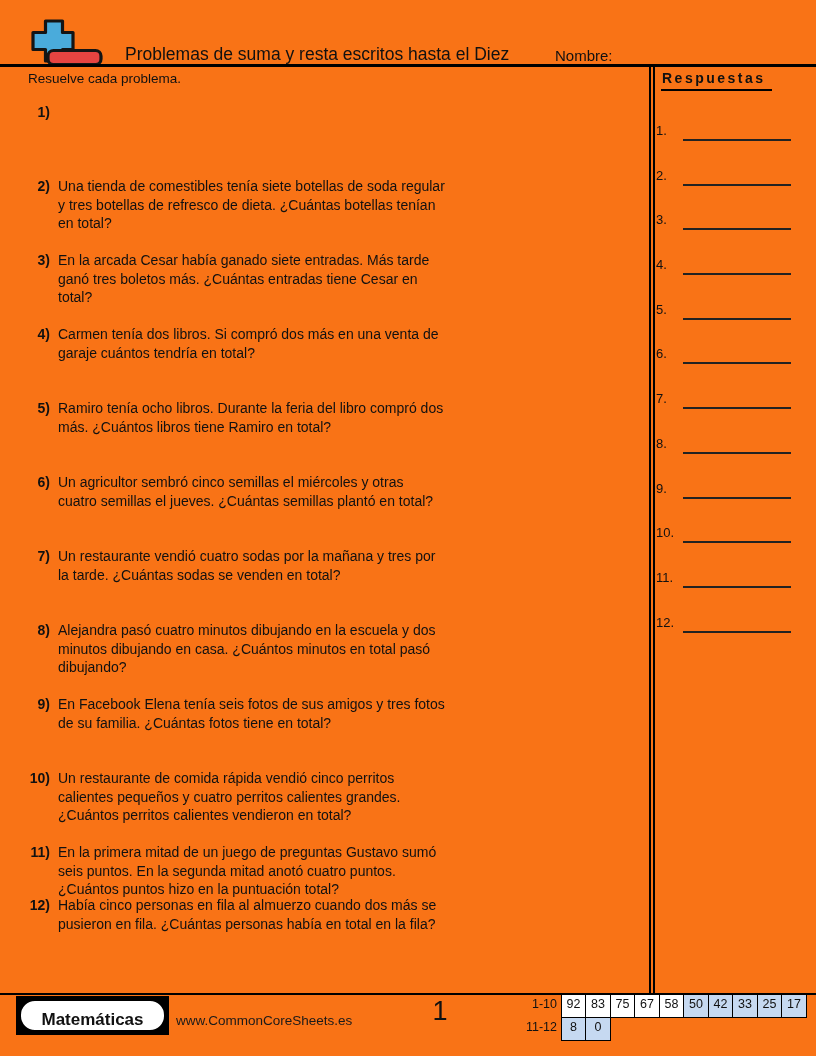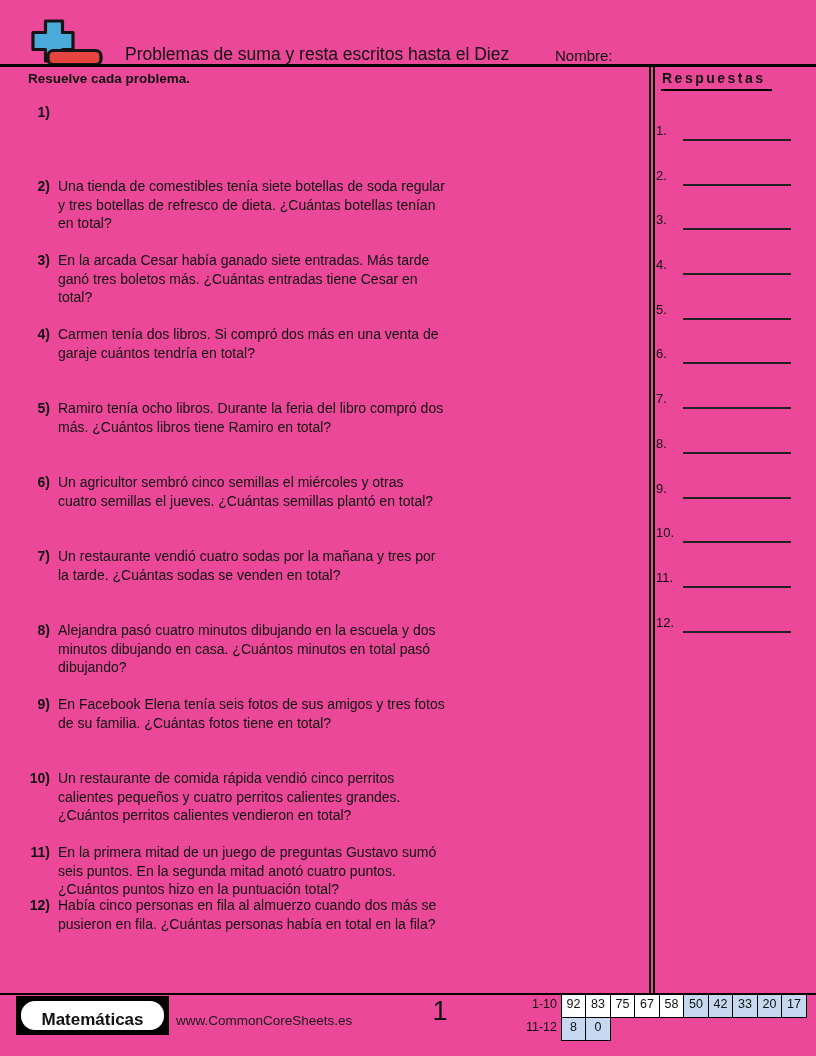--- a/index.html
+++ b/index.html
@@ -1,25 +1,25 @@
 <!DOCTYPE html>
 <html><head>
 <meta charset="utf-8">
 <style>
   html,body{margin:0;padding:0;background:#fff;}
   .page{
-    position:relative; width:816px; height:1056px; background:#ec4899;
+    position:relative; width:816px; height:1056px; background:#f97316;
     font-family:"Liberation Sans", sans-serif; color:#111; overflow:hidden;
   }
   
   .logo{position:absolute; left:31px; top:16px; width:74px; height:52px;}
   .page-title{position:absolute; left:125px; top:44px; font-size:17.5px; white-space:nowrap;}
   .name-label{position:absolute; left:555px; top:47px; font-size:15px;}
   .header-rule{position:absolute; left:0; top:64px; width:816px; height:3px; background:#000;}
-  .instruction{position:absolute; left:28px; top:71px; font-size:13.5px; font-weight:bold;}
+  .instruction{position:absolute; left:28px; top:71px; font-size:13.5px; font-weight:normal;}
   
   .vdivider{position:absolute; left:649px; top:67px; height:926px; width:6px;
     box-sizing:border-box; border-left:2px solid #000; border-right:2px solid #000;}
   .answers-heading{position:absolute; left:661px; top:70px; font-size:14px; font-weight:bold;
     letter-spacing:2.5px; border-bottom:2.5px solid #000; padding:0 6px 3px 1px; white-space:nowrap;}
   .answer-row{position:absolute; left:656px; width:150px; height:20px;}
   .anum{position:absolute; left:0; top:0; font-size:13px;}
   .aline{position:absolute; left:27px; top:-2px; width:108px; height:18px; border-bottom:2px solid #222;}
   
   .problem{position:absolute; left:0; width:648px;}
@@ -185,21 +185,21 @@
     <div class="score-row">
       <div class="score-label">1-10</div>
       <div class="score-cell">92</div>
       <div class="score-cell">83</div>
       <div class="score-cell">75</div>
       <div class="score-cell">67</div>
       <div class="score-cell">58</div>
       <div class="score-cell hl">50</div>
       <div class="score-cell hl">42</div>
       <div class="score-cell hl">33</div>
-      <div class="score-cell hl">20</div>
+      <div class="score-cell hl">25</div>
       <div class="score-cell hl">17</div>
     </div>
     <div class="score-row">
       <div class="score-label">11-12</div>
       <div class="score-cell hl">8</div>
       <div class="score-cell hl">0</div>
     </div>
   </div>
 
 </div>

